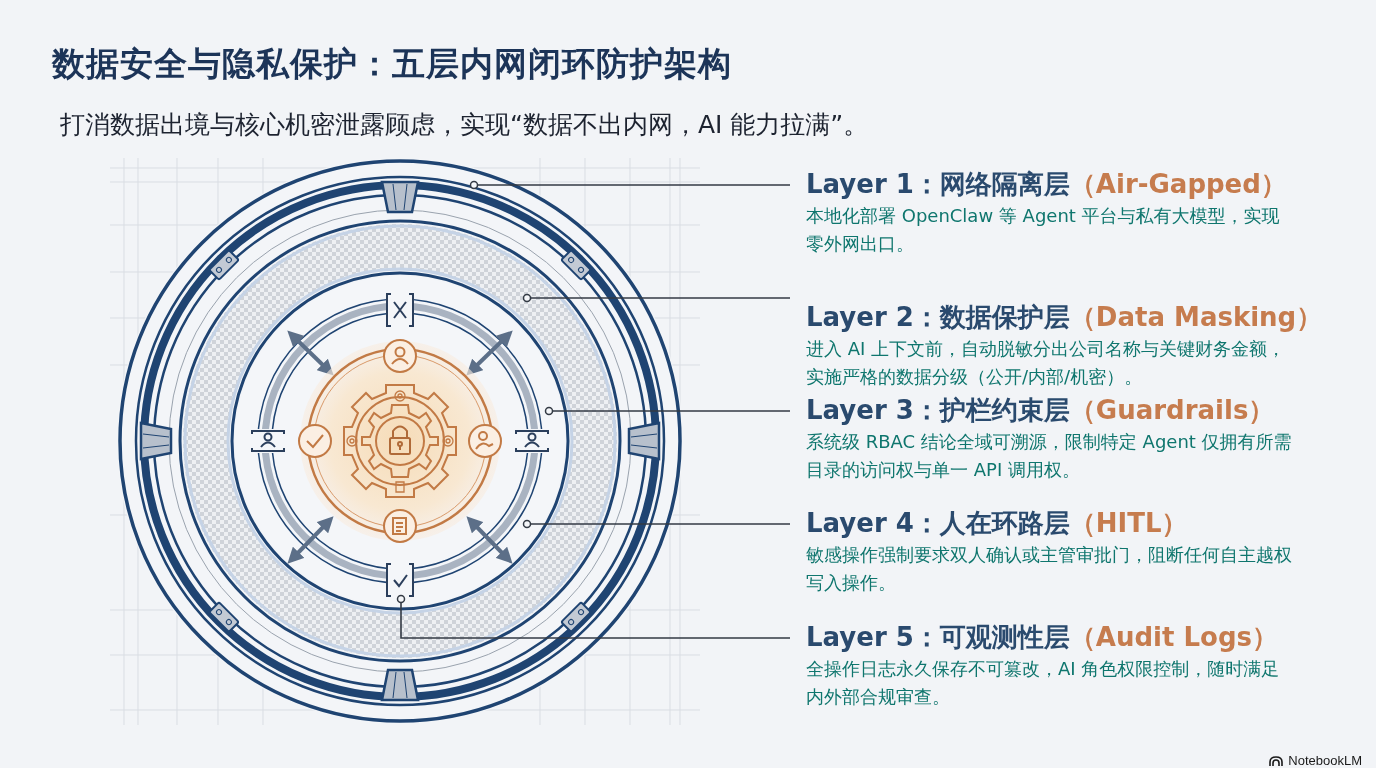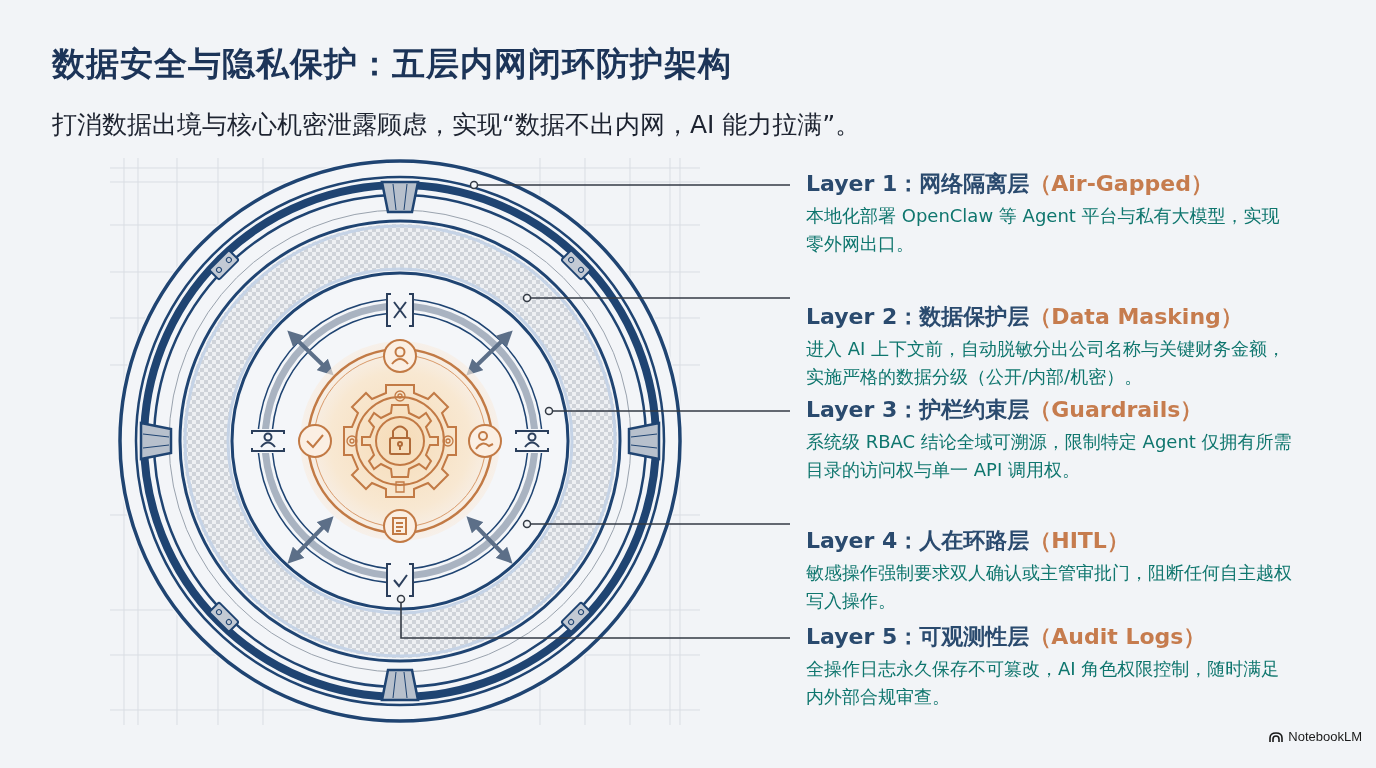--- a/index.html
+++ b/index.html
@@ -8,40 +8,40 @@
     background: #f2f4f7;
     font-family: "DejaVu Sans", "Liberation Sans", sans-serif;
     position: relative;
   }
   .title {
     position: absolute; left: 52px; top: 42px;
     font-size: 33px; font-weight: bold; color: #1c3458;
     letter-spacing: 1px; margin: 0;
   }
   .subtitle {
-    position: absolute; left: 52px; top: 108px;
+    position: absolute; left: 60px; top: 108px;
     font-size: 25px; color: #1d2330; margin: 0;
   }
   .diagram {
     position: absolute; left: 0; top: 0; width: 1376px; height: 768px;
   }
   .layer {
     position: absolute; left: 806px; width: 520px;
   }
   .layer-heading {
-    font-size: 22px; font-weight: bold; line-height: 28px; white-space: nowrap;
+    font-size: 26px; font-weight: bold; line-height: 28px; white-space: nowrap;
   }
   .layer-heading .lh-main { color: #2a4a6e; }
   .layer-heading .lh-en { color: #c67c4e; }
   .layer-desc {
     font-size: 18px; color: #0f766e; line-height: 28px; margin-top: 4px;
     width: 490px;
   }
   .brand {
-    position: absolute; right: 14px; bottom: 24px;
+    position: absolute; right: 14px; bottom: 0;
     font-size: 13px; color: #1a1a1a; display: flex; align-items: center; gap: 5px;
     font-family: "Liberation Sans", sans-serif;
   }
 </style>
 </head>
 <body>
 
 <h1 class="title">数据安全与隐私保护：五层内网闭环防护架构</h1>
 <p class="subtitle">打消数据出境与核心机密泄露顾虑，实现“数据不出内网，AI 能力拉满”。</p>
 
@@ -274,21 +274,21 @@
   <div class="layer-desc">进入 AI 上下文前，自动脱敏分出公司名称与关键财务金额，实施严格的数据分级（公开/内部/机密）。</div>
 </div>
 
 <div class="layer" style="top:396px;">
   <div class="layer-heading">
     <span class="lh-main">Layer 3：护栏约束层</span><span class="lh-en">（Guardrails）</span>
   </div>
   <div class="layer-desc">系统级 RBAC 结论全域可溯源，限制特定 Agent 仅拥有所需目录的访问权与单一 API 调用权。</div>
 </div>
 
-<div class="layer" style="top:509px;margin-top:18px;">
+<div class="layer" style="top:509px;">
   <div class="layer-heading">
     <span class="lh-main">Layer 4：人在环路层</span><span class="lh-en">（HITL）</span>
   </div>
   <div class="layer-desc">敏感操作强制要求双人确认或主管审批门，阻断任何自主越权写入操作。</div>
 </div>
 
 <div class="layer" style="top:623px;">
   <div class="layer-heading">
     <span class="lh-main">Layer 5：可观测性层</span><span class="lh-en">（Audit Logs）</span>
   </div>

